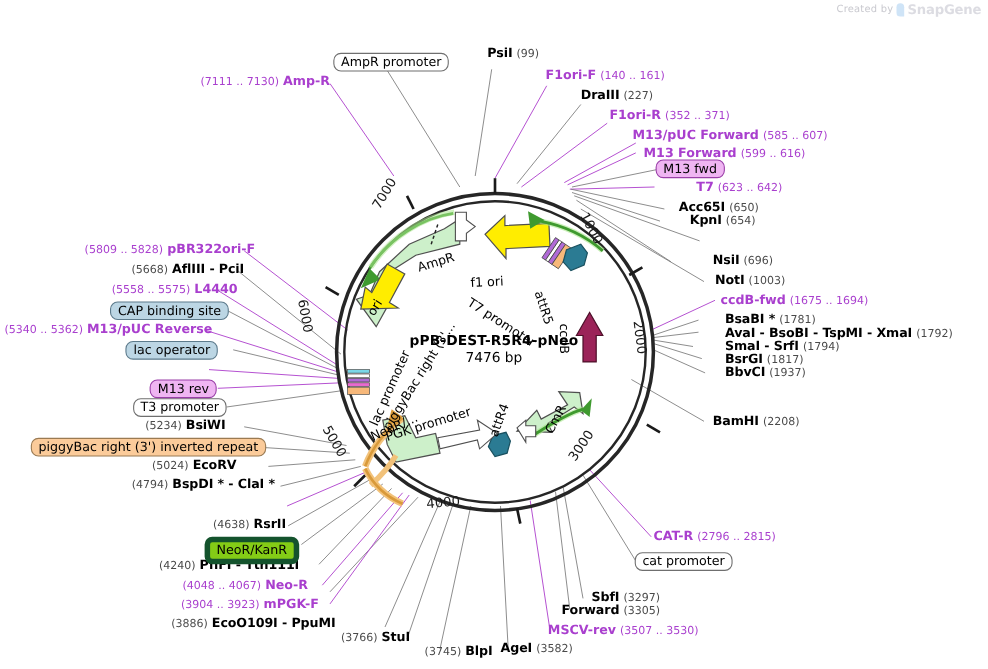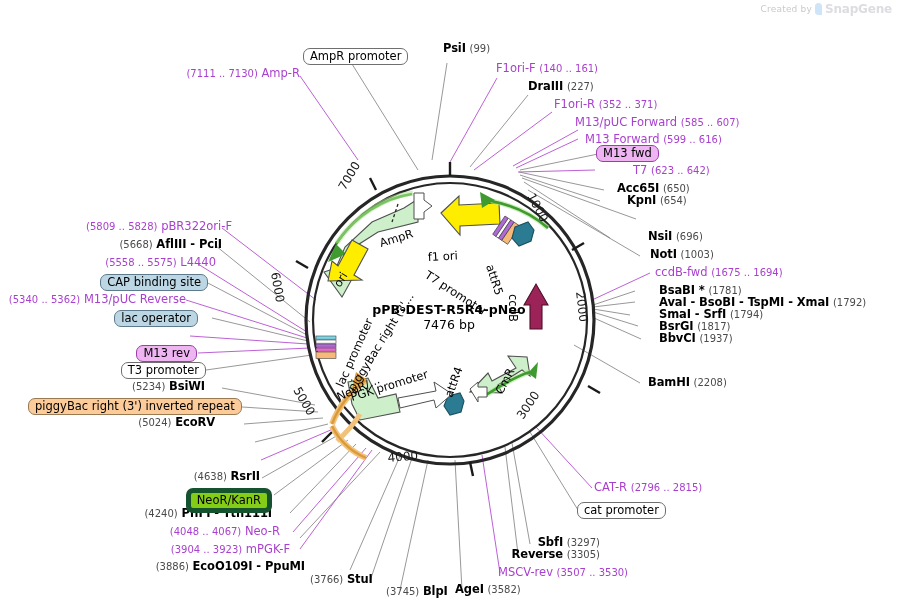--- a/index.html
+++ b/index.html
@@ -25,21 +25,21 @@
   
   svg#map{position:absolute;left:0;top:0;width:898px;height:608px;overflow:visible;}
   .leader{stroke:#7d7d7d;stroke-width:.8;fill:none;}
   .leader-v{stroke:#b44fd0;stroke-width:.9;fill:none;}
 
   
   .lbl{position:absolute;white-space:nowrap;font-size:11.5px;line-height:13px;}
   .lbl.r{text-align:right;}
   .enz{font-weight:bold;color:#000;font-size:11.5px;letter-spacing:-.1px;}
   .pos{color:#4a4a4a;font-size:10px;}
-  .prim{color:#a93fce;font-size:11.5px;}
+  .prim{color:#a93fce;font-size:11.5px;font-weight:bold;}
   .primpos{color:#a93fce;font-size:10px;}
 
   .badge{
     display:inline-block;padding:0px 6px 1px 6px;border-radius:7px;
     font-size:11.5px;line-height:14px;white-space:nowrap;
   }
   .badge.orange{background:#fbcb9a;border:1px solid #9a7a52;color:#000;}
   .badge.blue{background:#bcd6e4;border:1px solid #5d7b8c;color:#000;}
   .badge.magenta{background:#efb5f2;border:1px solid #9a3fa8;color:#000;}
   .badge.green{background:#84cc16;border:5px solid #14532d;color:#000;}
@@ -377,21 +377,21 @@
   <div class="lbl" style="left:577px;top:502px;">
     <span class="badge white">cat promoter</span>
   </div>
 
   <div class="lbl r" style="left:420px;top:536px;width:180px;">
     <span class="enz">SbfI</span>
     <span class="pos">(3297)</span>
   </div>
 
   <div class="lbl r" style="left:420px;top:548px;width:180px;">
-    <span class="enz">Reverse</span>
+    <span class="enz">Forward</span>
     <span class="pos">(3305)</span>
   </div>
 
   <div class="lbl" style="left:498px;top:566px;">
     <span class="prim">MSCV-rev</span>
     <span class="primpos">(3507 .. 3530)</span>
   </div>
 
   <div class="lbl" style="left:455px;top:583px;">
     <span class="enz">AgeI</span>
@@ -431,20 +431,24 @@
   <div class="lbl r" style="left:40px;top:488px;width:232px;">
     <span class="badge green">NeoR/KanR</span>
   </div>
 
   <div class="lbl r" style="left:40px;top:470px;width:220px;">
     <span class="pos">(4638)</span>
     <span class="enz">RsrII</span>
   </div>
 
 
+  <div class="lbl r" style="left:20px;top:434px;width:230px;">
+    <span class="pos">(4794)</span>
+    <span class="enz">BspDI *  - ClaI *</span>
+  </div>
 
   <div class="lbl r" style="left:20px;top:416px;width:195px;">
     <span class="pos">(5024)</span>
     <span class="enz">EcoRV</span>
   </div>
 
   <div class="lbl" style="left:28px;top:398px;">
     <span class="badge orange">piggyBac right (3') inverted repeat</span>
   </div>
 

